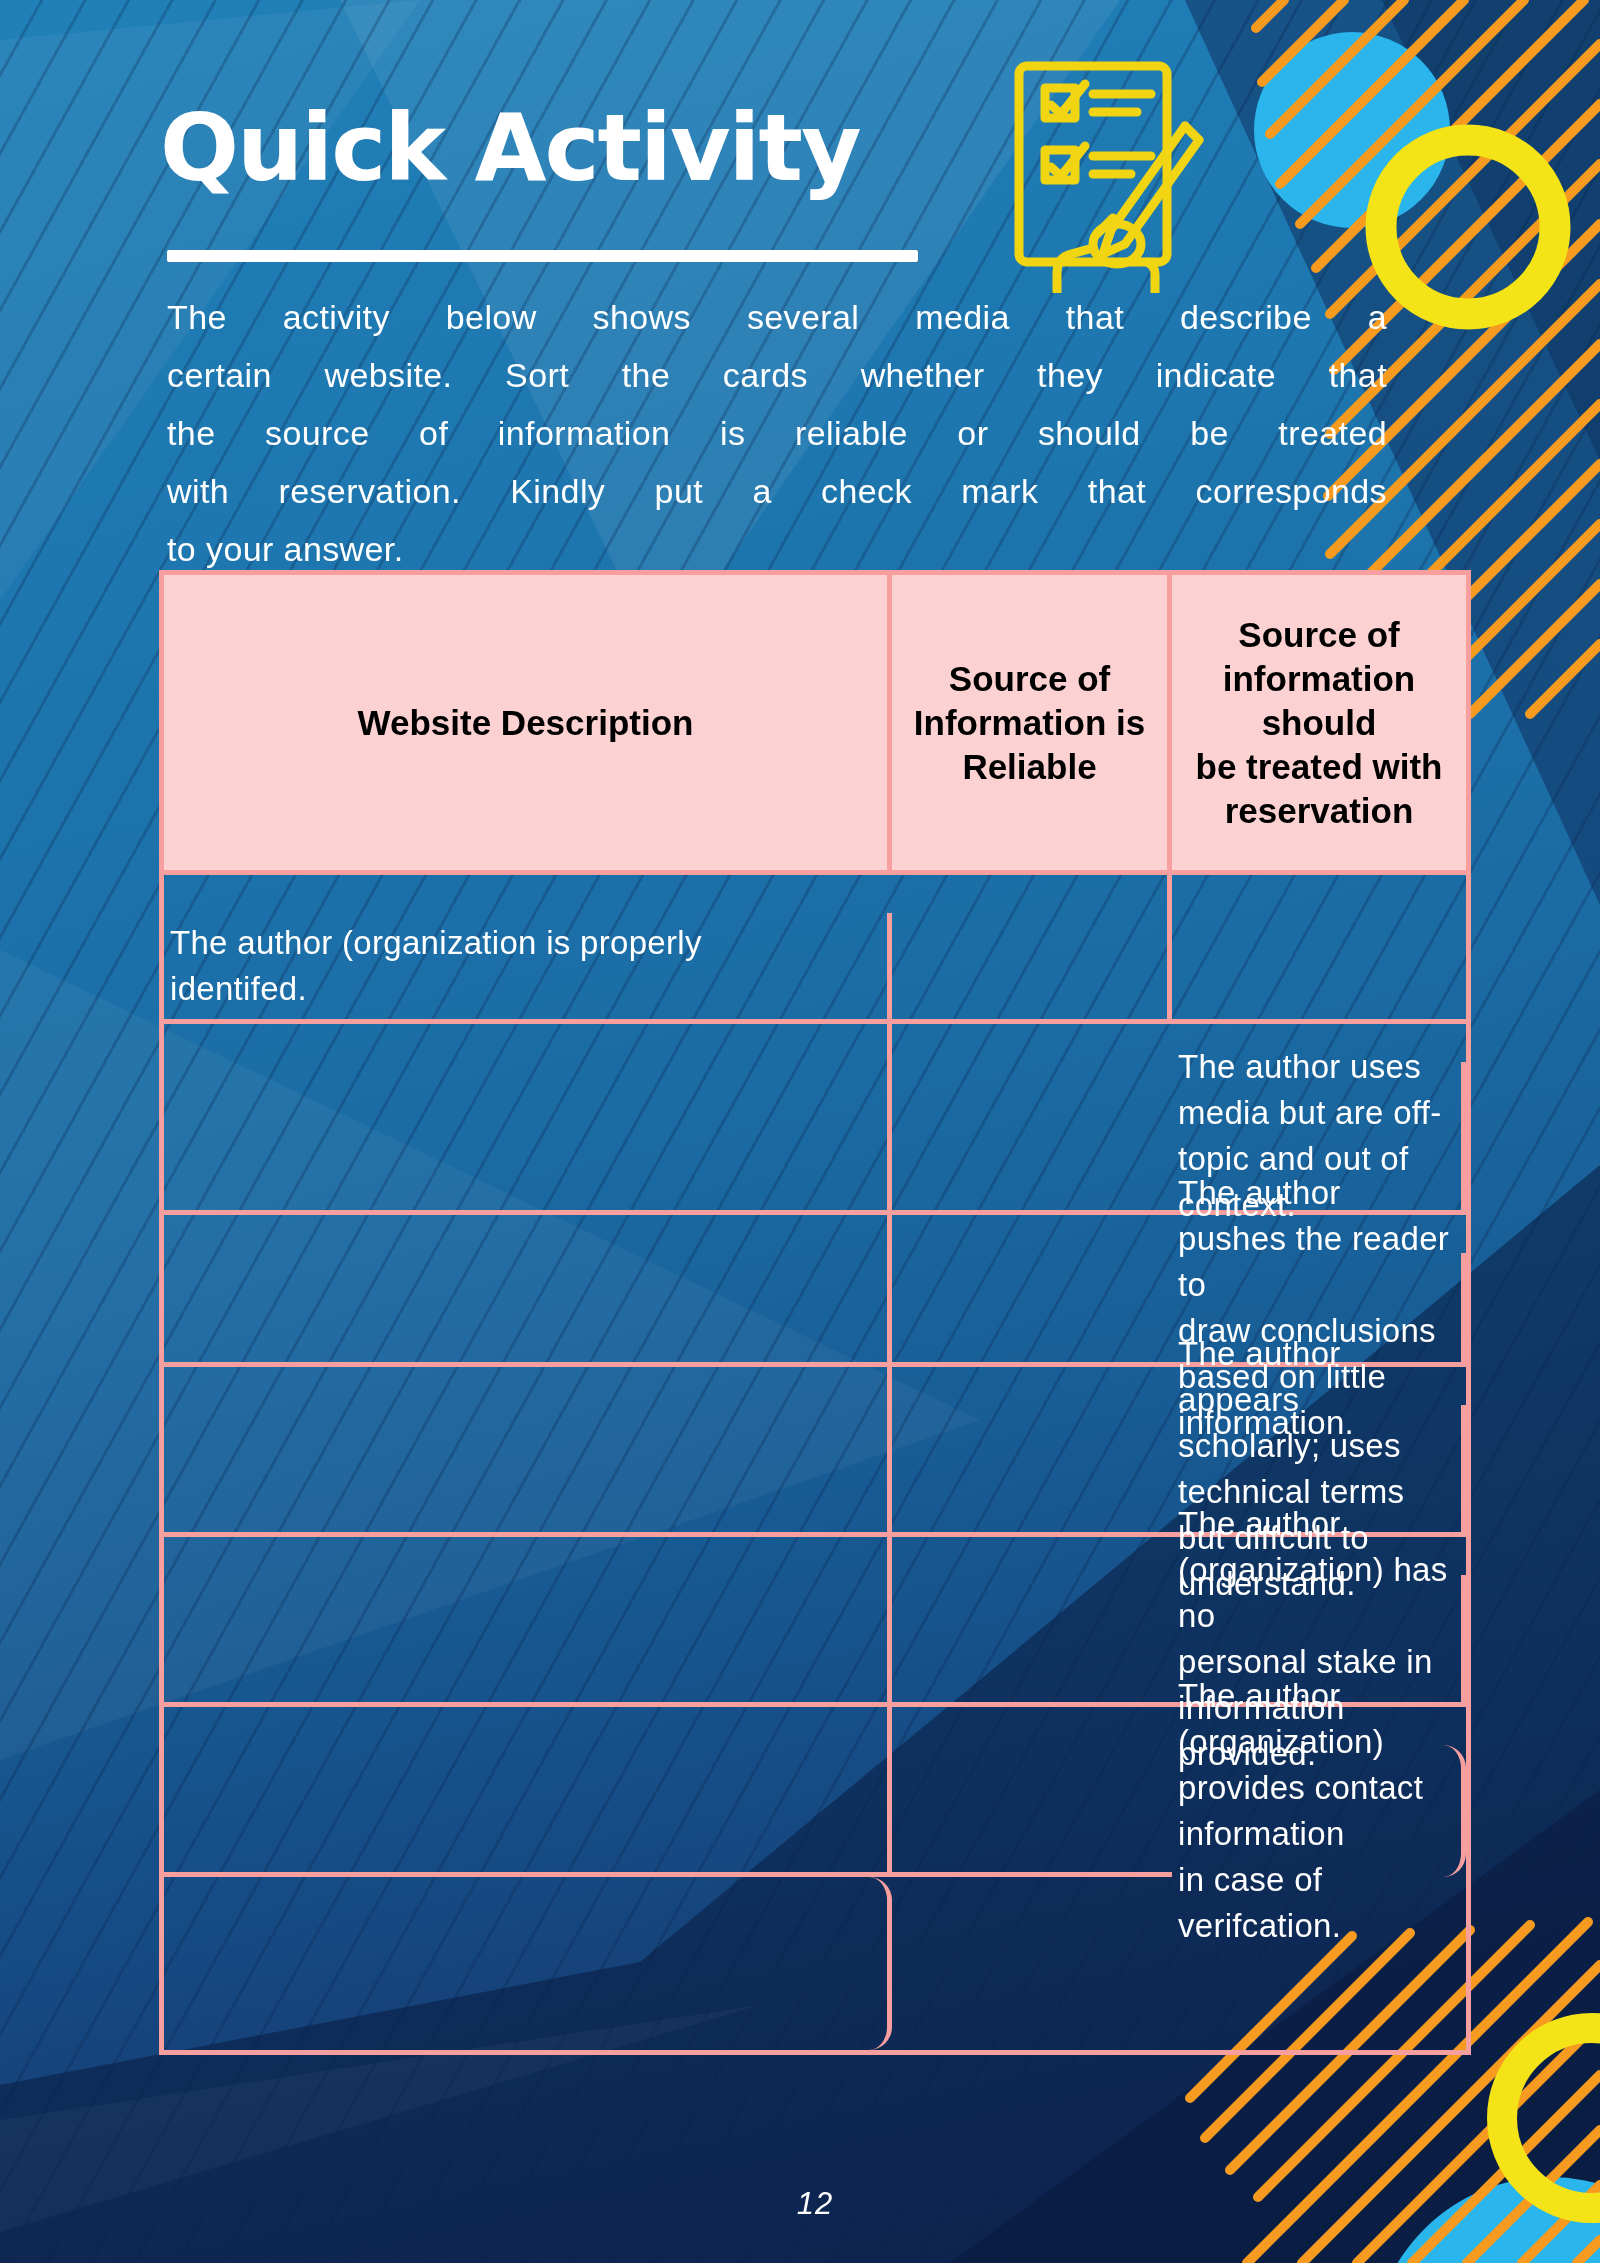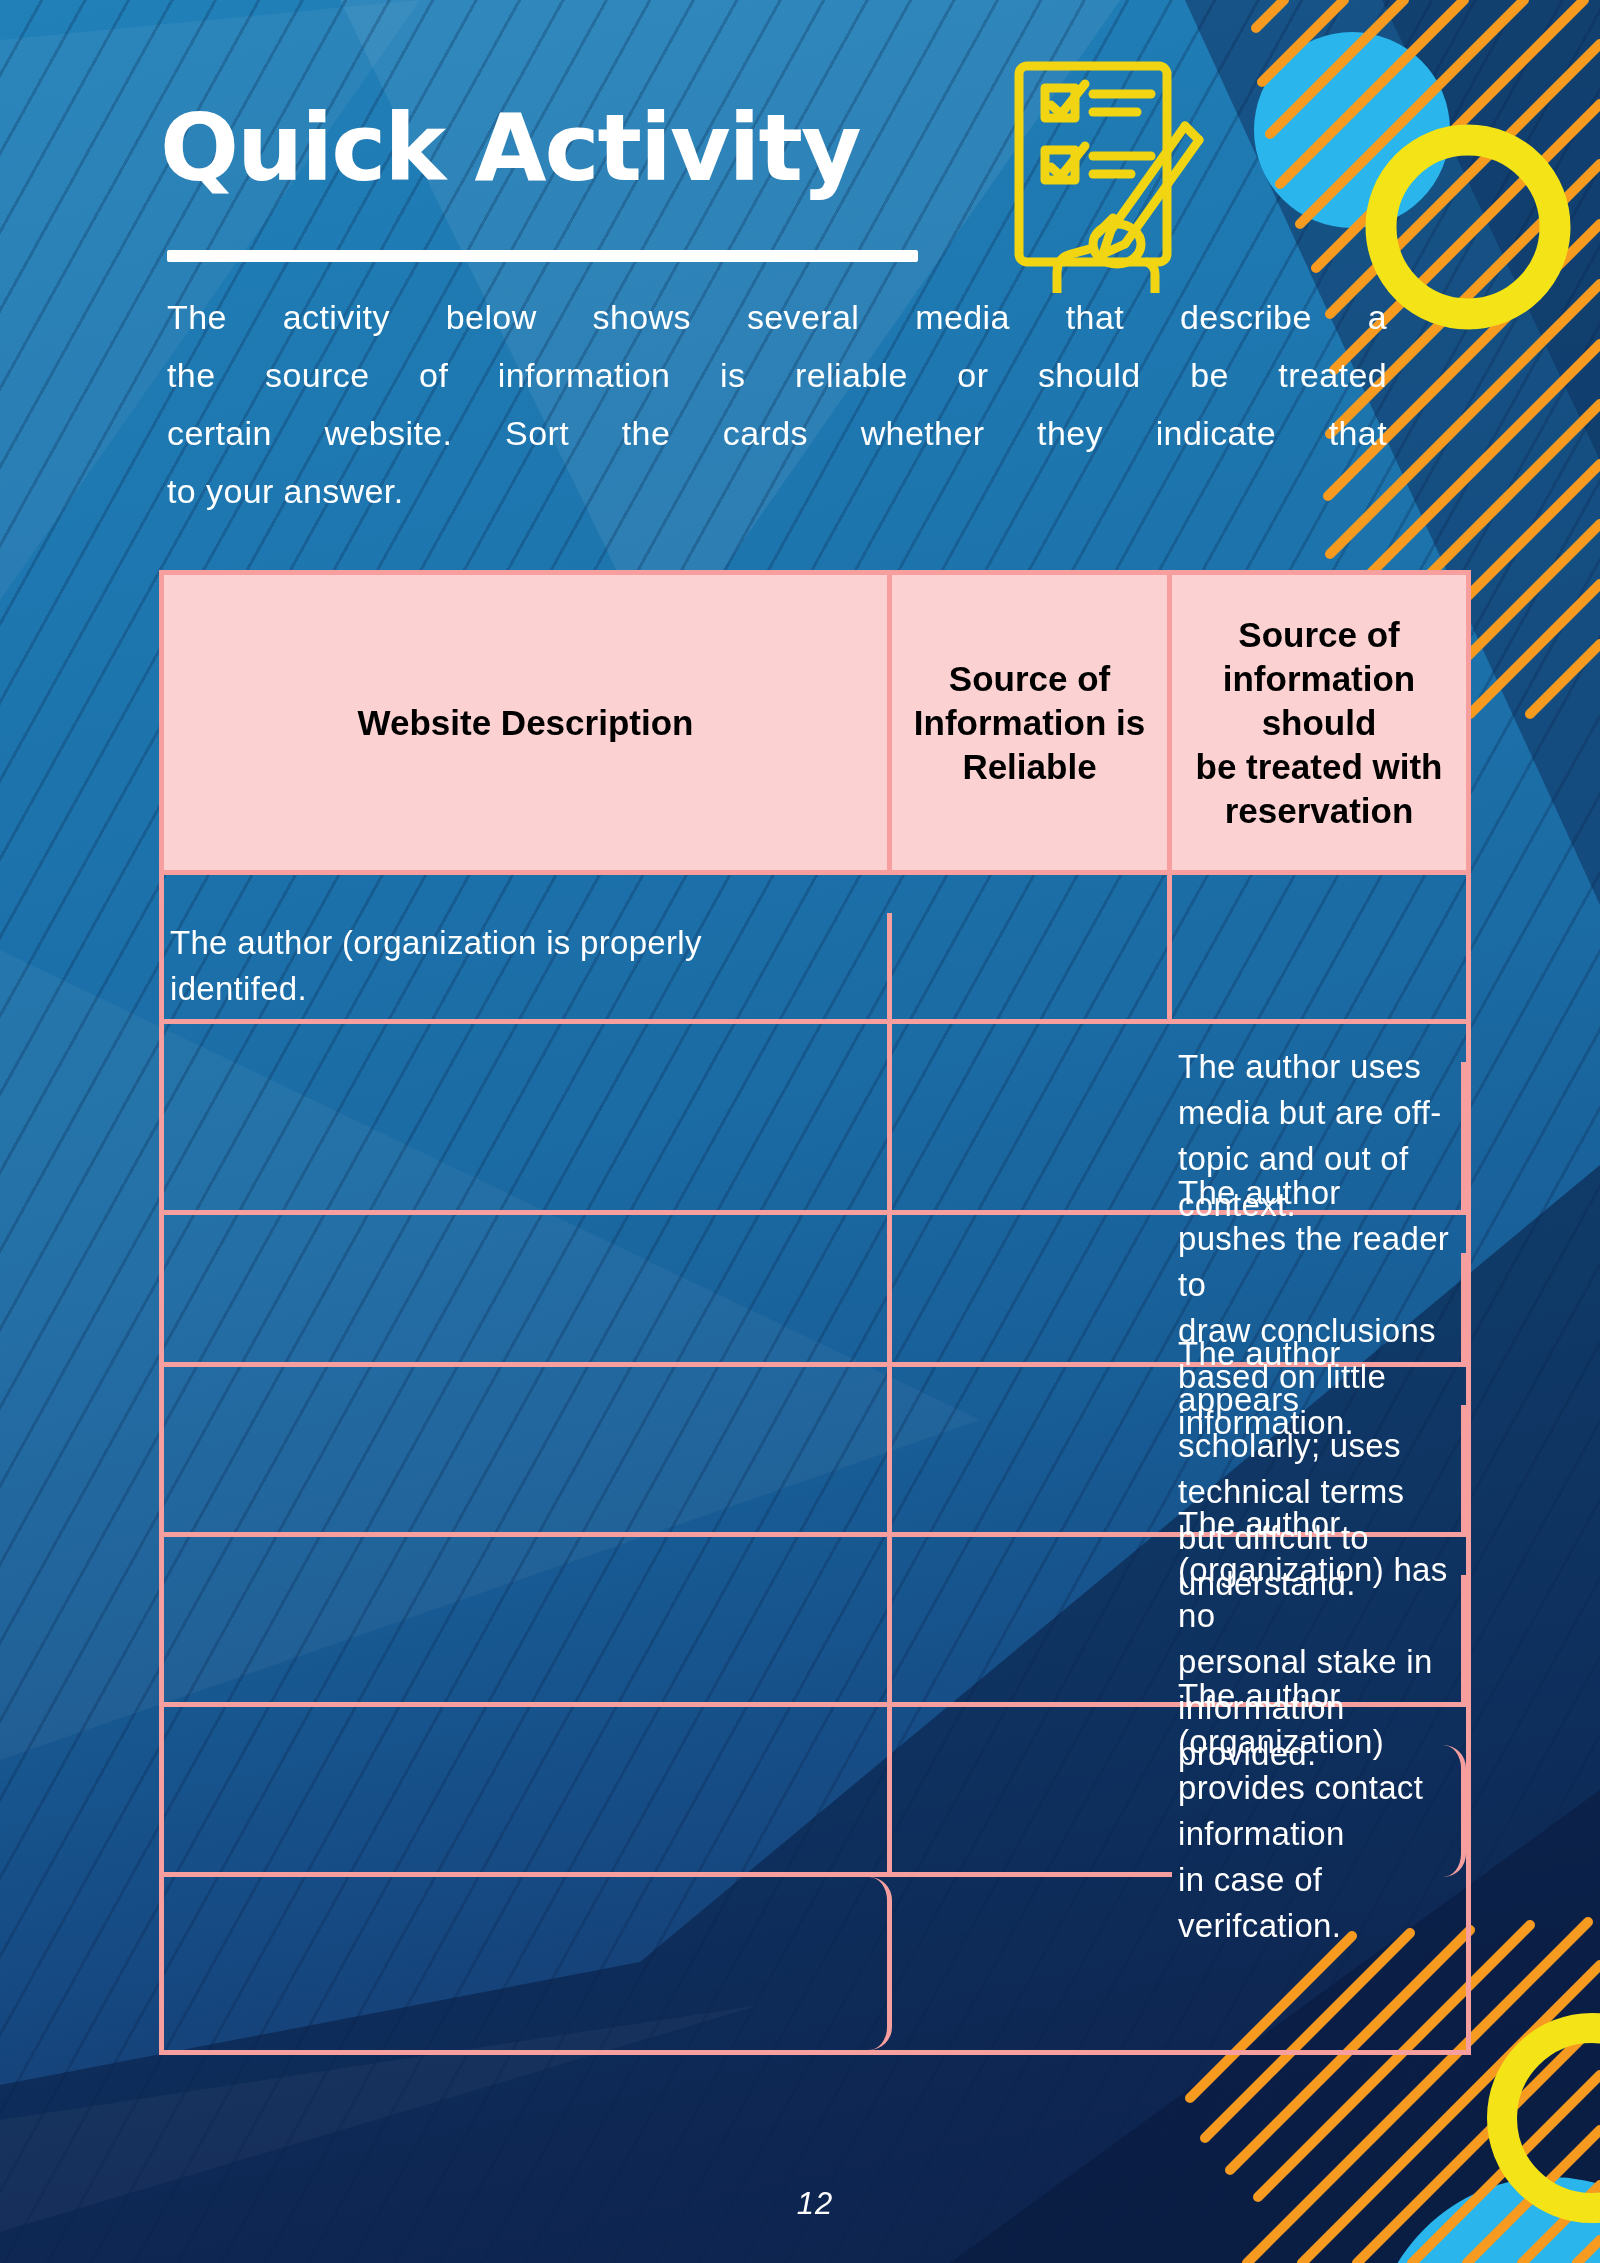--- a/index.html
+++ b/index.html
@@ -141,22 +141,23 @@
     <path d="M 52 235 L 52 214 Q 52 200 66 196 L 88 190"></path>
     <path d="M 150 235 L 150 216 Q 150 208 142 204"></path>
     <line x1="92" y1="176" x2="108" y2="160"></line>
   </svg>
 
   <div id="title">Quick Activity</div>
   <div id="title-underline"></div>
 
   <div id="intro">
     <span class="iline">The activity below shows several media that describe a</span>
+    <span class="iline">certain website. Sort the cards whether they indicate that</span>
     <span class="iline">the source of information is reliable or should be treated</span>
-    <span class="iline">certain website. Sort the cards whether they indicate that</span>
+    <span class="iline">with reservation. Kindly put a check mark that corresponds</span>
     <span class="iline last">to your answer.</span>
   </div>
 
   <div id="activity-table">
 
     <div class="cell head">Website Description</div>
     <div class="cell head">Source of
 Information is
 Reliable</div>
     <div class="cell head lastcol">Source of

